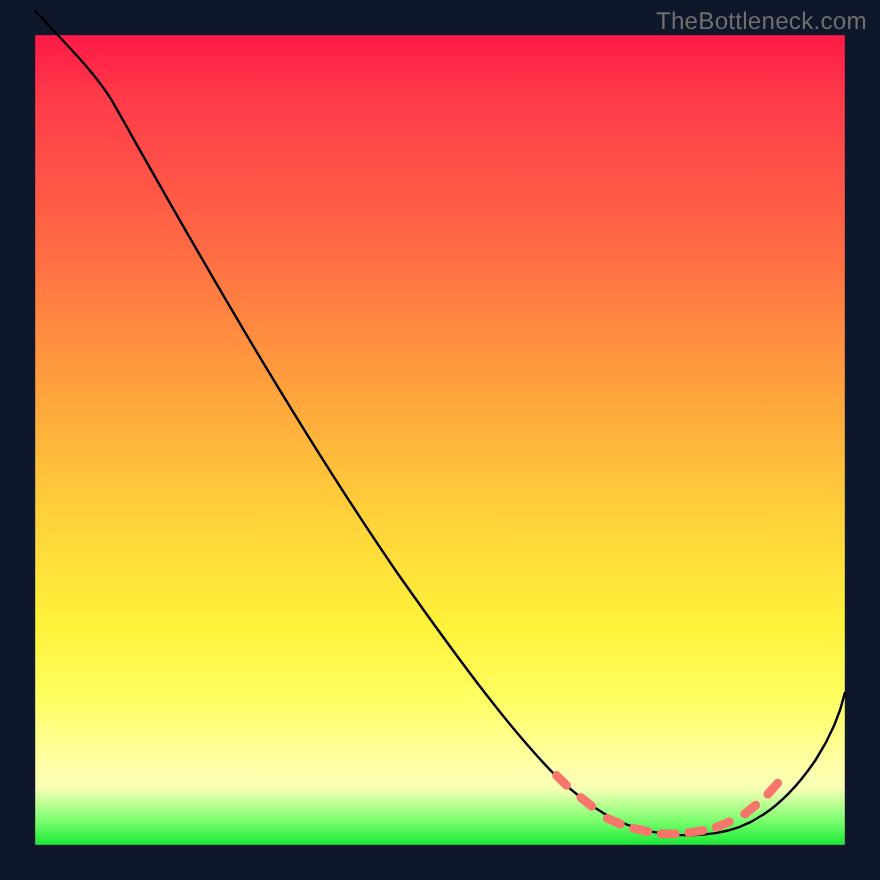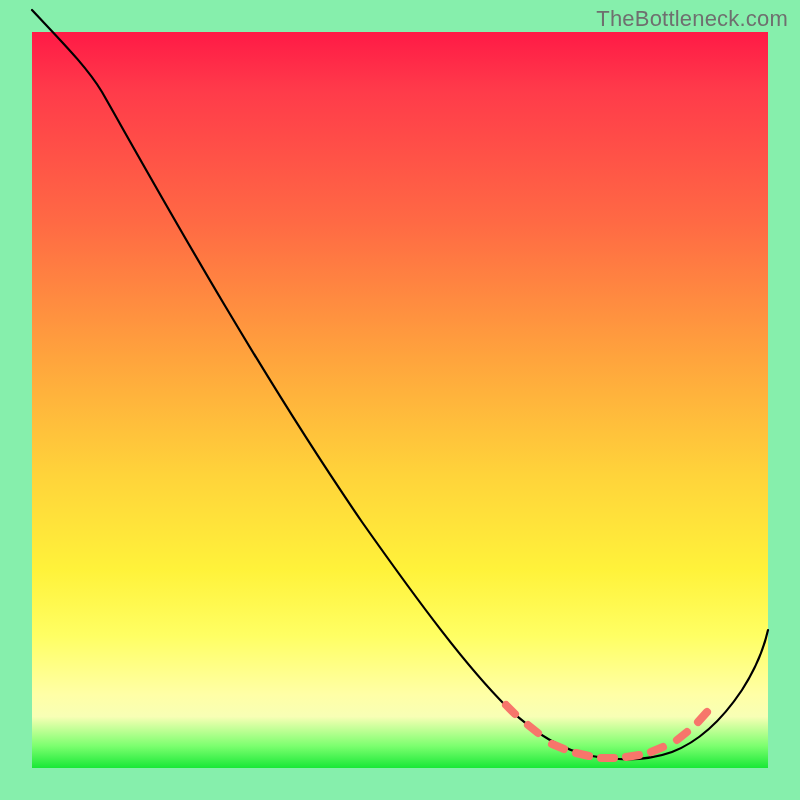--- a/index.html
+++ b/index.html
@@ -10,21 +10,21 @@
     background: #000;
     overflow: hidden;
     font-family: Arial, Helvetica, sans-serif;
   }
   .frame {
     position: absolute;
     left: 0;
     top: 0;
     width: 800px;
     height: 800px;
-    background: #86efac;
+    background: #0f172a;
   }
   .plot-area {
     position: absolute;
     left: 32px;
     top: 32px;
     width: 736px;
     height: 736px;
     
     background: linear-gradient(
       to bottom,

